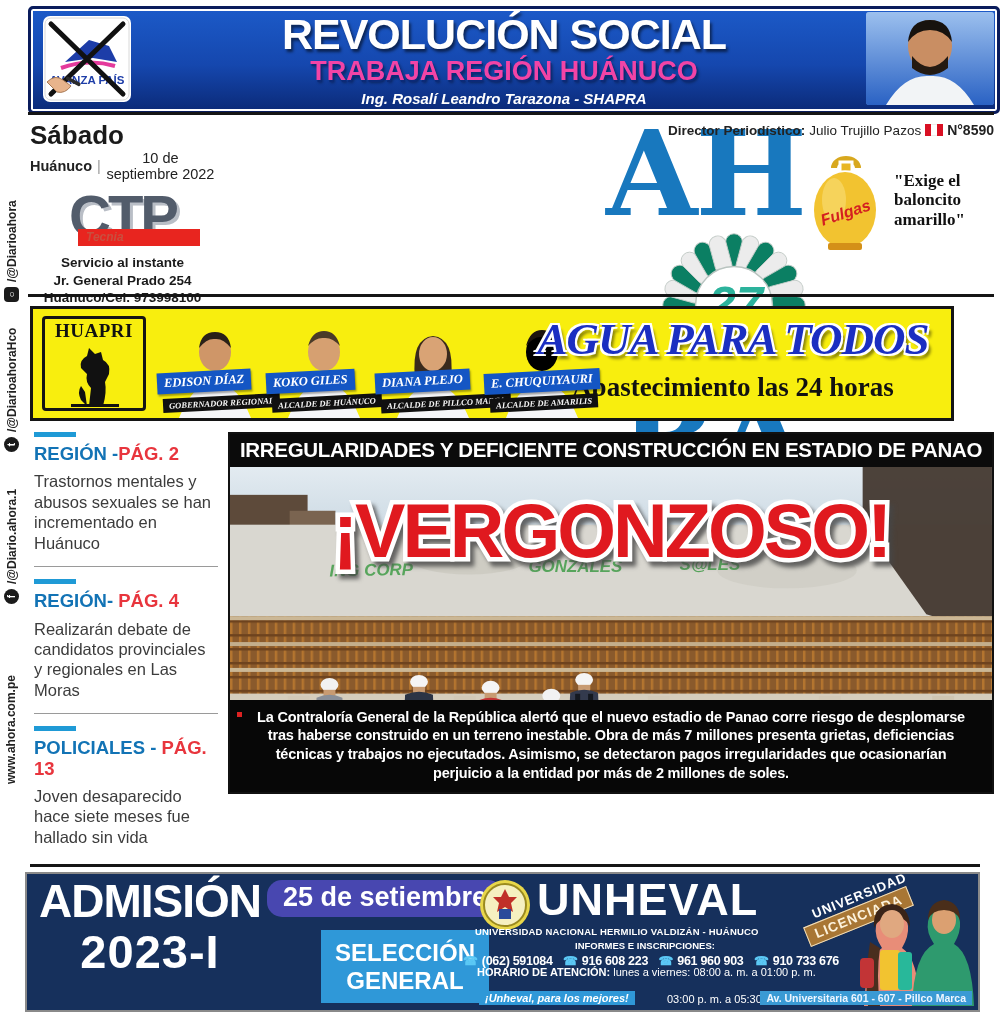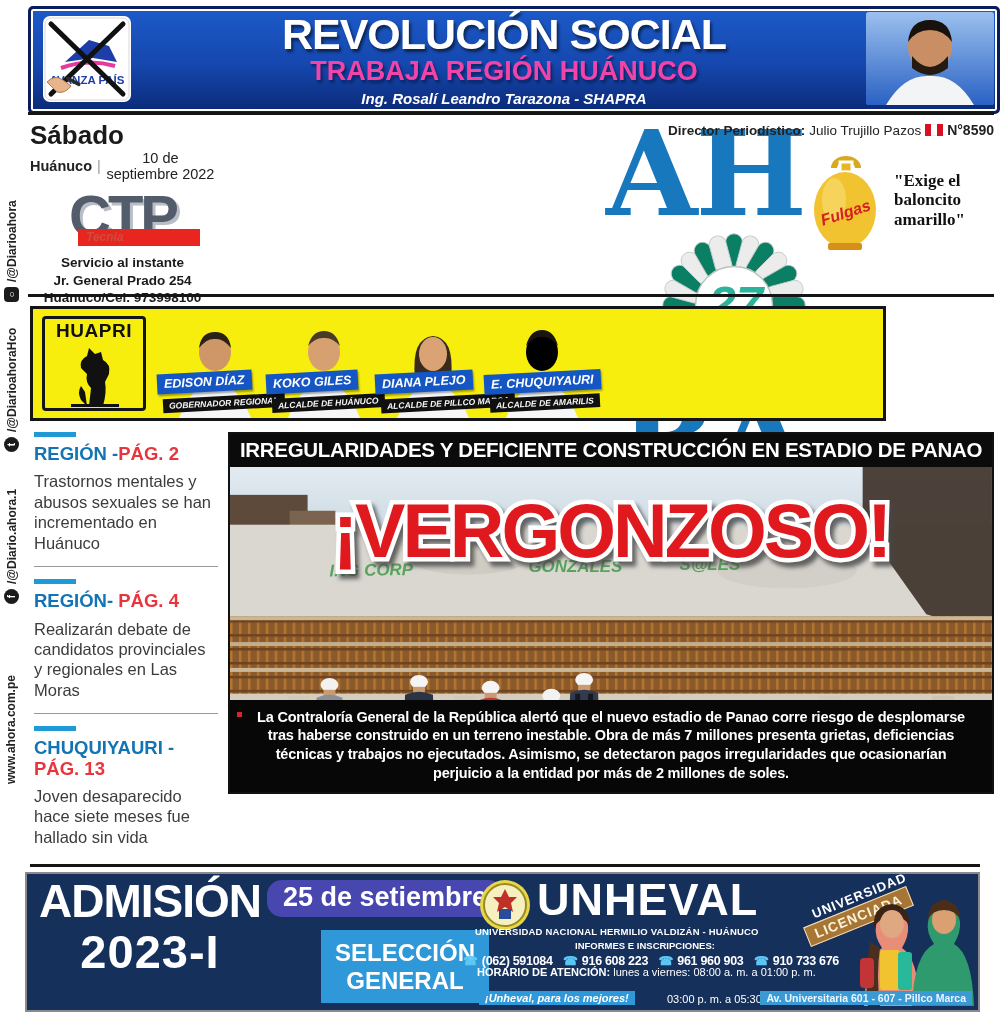--- a/index.html
+++ b/index.html
@@ -45,22 +45,22 @@
   .mh-right{position:absolute;right:6px;top:4px;width:370px;text-align:right;}
   .dir-line{font-size:13.5px;display:flex;justify-content:flex-end;align-items:center;gap:4px;}
   .dir-label{font-weight:700;}
   .edition{font-weight:700;font-size:14px;}
   .price{font-weight:700;font-size:14px;margin-top:1px;}
   .fulgas-row{margin-top:10px;display:flex;justify-content:flex-end;align-items:center;gap:8px;}
   .fulgas-quote{width:100px;text-align:left;font-family:"Liberation Serif",serif;
                 font-weight:700;font-size:17px;line-height:1.12;color:#111;}
 
   
-  .ybanner{position:absolute;left:30px;top:306px;width:856px;height:115px;background:#f8ee0e;
-           border:3px solid #141414;box-sizing:border-box;display:flex;align-items:flex-end;}
+  .ybanner{position:absolute;left:30px;top:306px;width:924px;height:115px;background:#f8ee0e;
+           border:3px solid #141414;box-sizing:border-box;display:flex;align-items:flex-end;font-family:Liberation Serif, serif;}
   .huapri{position:absolute;left:9px;top:7px;width:104px;height:95px;background:#f8ee0e;
           border:3px solid #141414;border-radius:4px;box-sizing:border-box;text-align:center;}
   .huapri-name{font-size:19px;font-weight:800;color:#111;letter-spacing:.5px;border-bottom:0;margin-top:1px;}
   .cands{position:absolute;left:128px;bottom:0;display:flex;}
   .cand{position:relative;width:109px;height:108px;}
   .cand svg{position:absolute;bottom:0;left:12px;}
   .ribbon{position:absolute;bottom:26px;left:-4px;background:#1456c4;color:#fff;font-size:12.5px;
           font-weight:800;font-style:italic;padding:3px 7px;white-space:nowrap;transform:rotate(-3deg);
           box-shadow:1px 2px 2px rgba(0,0,0,.35);z-index:3;}
   .subribbon{position:absolute;bottom:8px;left:2px;background:#101010;color:#f5f5f5;font-size:8.5px;
@@ -302,20 +302,24 @@
         <svg width="84" height="92" viewBox="0 0 84 92">
           <ellipse cx="42" cy="26" rx="16" ry="19" fill="#c8placeholder"></ellipse>
           <path d="M26 20 Q30 4 42 4 Q54 4 58 20 Q50 10 42 11 Q34 10 26 20Z" fill="#1c140e"></path>
           <path d="M6 92 Q20 56 42 58 Q64 56 78 92 Z" fill="#f5f6f8"></path>
         </svg>
         <div class="ribbon">E. CHUQUIYAURI</div>
         <div class="subribbon">ALCALDE DE AMARILIS</div>
       </div>
     </div>
 
+    <div class="agua">
+      <div class="agua-main">AGUA PARA TODOS</div>
+      <div class="agua-sub">Abastecimiento las 24 horas</div>
+    </div>
   </div>
 
   <div class="vitem" style="top:784px">
     <span>www.ahora.com.pe</span>
   </div>
   <div class="vitem" style="top:604px">
     <span class="sicon">f</span>
     <span>/@Diario.ahora.1</span>
   </div>
   <div class="vitem" style="top:452px">
@@ -340,21 +344,21 @@
       <div class="accent"></div>
       <div class="shead">
         <span class="sec">REGIÓN- </span><span class="pg">PÁG. 4</span>
       </div>
       <div class="stext">Realizarán debate de candidatos provinciales y regionales en Las Moras</div>
       <hr class="shr">
     </div>
     <div>
       <div class="accent"></div>
       <div class="shead">
-        <span class="sec">CHUQUIYAURI - </span><span class="pg">PÁG. 13</span>
+        <span class="sec">POLICIALES - </span><span class="pg">PÁG. 13</span>
       </div>
       <div class="stext">Joven desaparecido hace siete meses fue hallado sin vida</div>
     </div>
   </div>
 
   <div class="main-story">
     <div class="kicker">IRREGULARIDADES Y DEFICIENTE CONSTRUCCIÓN EN ESTADIO DE PANAO</div>
     <div class="photo">
       <svg class="scene" viewBox="0 0 766 318" preserveAspectRatio="none">
         <defs>

